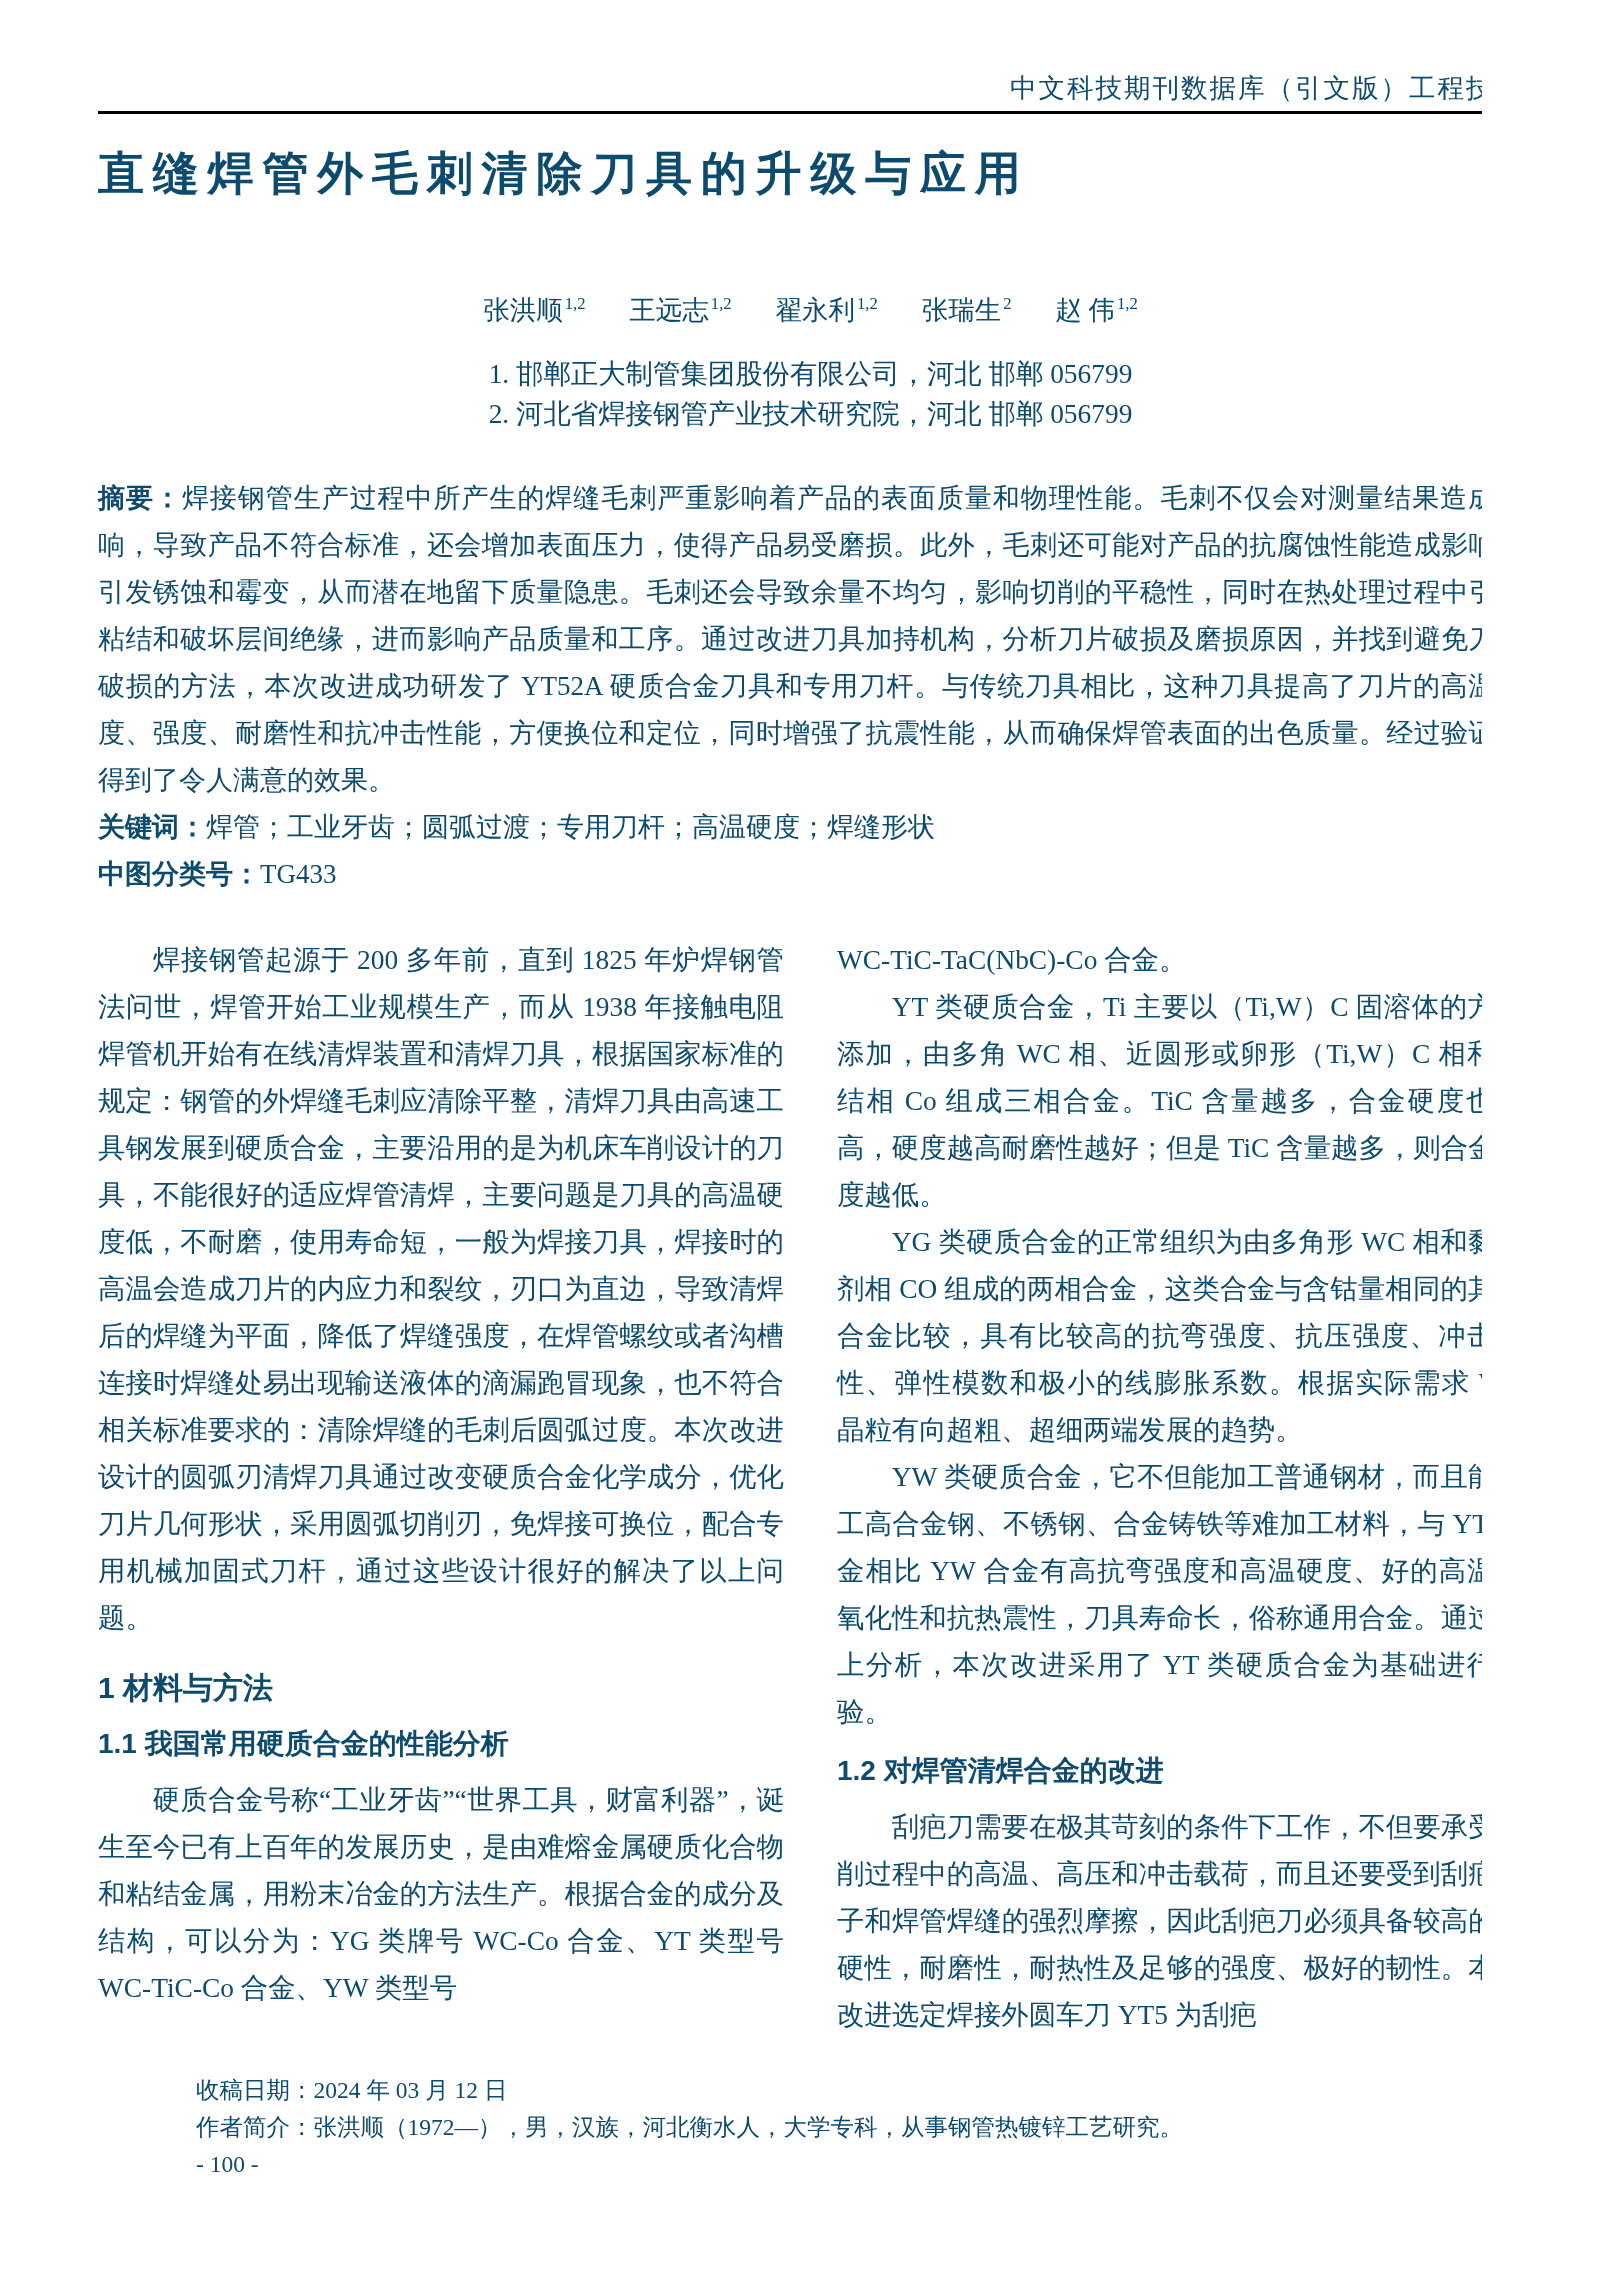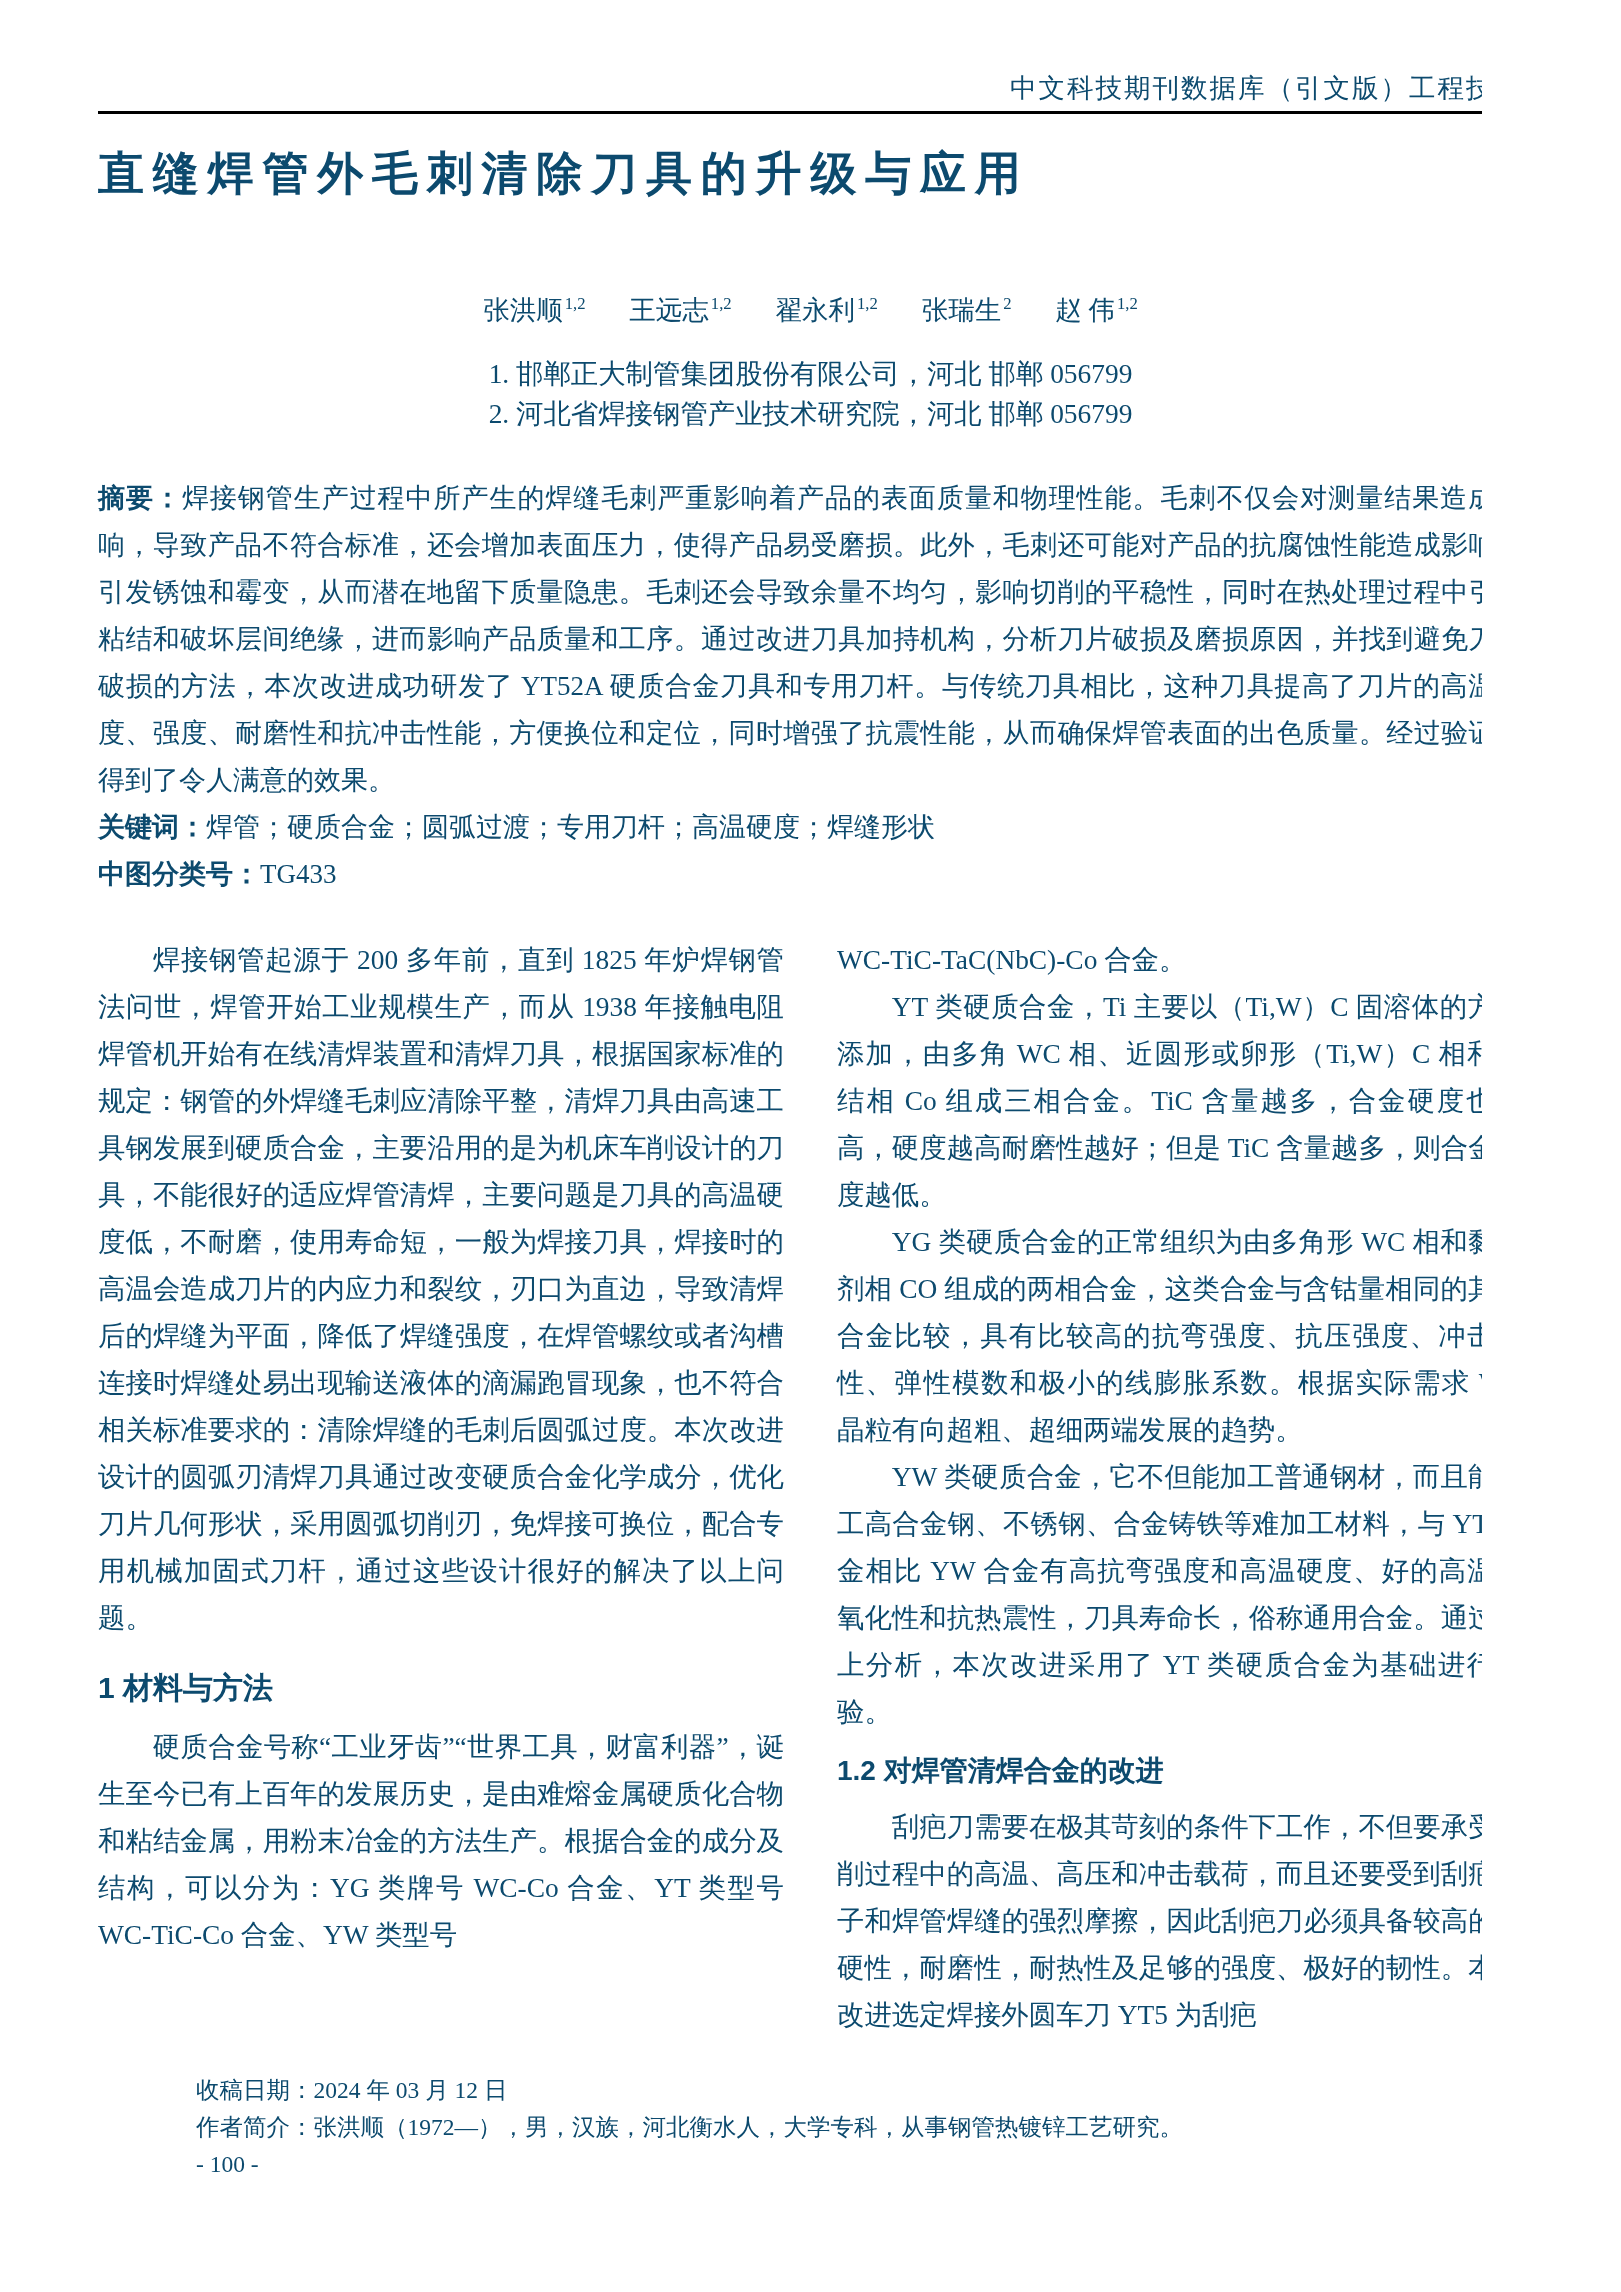--- a/index.html
+++ b/index.html
@@ -123,28 +123,29 @@
       <span class="author"><span>翟永利</span><sup>1,2</sup></span>
       <span class="author"><span>张瑞生</span><sup>2</sup></span>
       <span class="author"><span>赵 伟</span><sup>1,2</sup></span>
     </div>
 
     <div class="affiliation first">1. 邯郸正大制管集团股份有限公司，河北 邯郸 056799</div>
     <div class="affiliation second">2. 河北省焊接钢管产业技术研究院，河北 邯郸 056799</div>
 
     <div class="meta-block">
       <div><span class="inline-label">摘要：</span><span>焊接钢管生产过程中所产生的焊缝毛刺严重影响着产品的表面质量和物理性能。毛刺不仅会对测量结果造成影响，导致产品不符合标准，还会增加表面压力，使得产品易受磨损。此外，毛刺还可能对产品的抗腐蚀性能造成影响，引发锈蚀和霉变，从而潜在地留下质量隐患。毛刺还会导致余量不均匀，影响切削的平稳性，同时在热处理过程中引起粘结和破坏层间绝缘，进而影响产品质量和工序。通过改进刀具加持机构，分析刀片破损及磨损原因，并找到避免刀具破损的方法，本次改进成功研发了 YT52A 硬质合金刀具和专用刀杆。与传统刀具相比，这种刀具提高了刀片的高温硬度、强度、耐磨性和抗冲击性能，方便换位和定位，同时增强了抗震性能，从而确保焊管表面的出色质量。经过验证，得到了令人满意的效果。</span></div>
-      <div><span class="inline-label">关键词：</span><span>焊管；硬质合金；圆弧过渡；专用刀杆；高温硬度；焊缝形状</span></div>
+      <div><span class="inline-label">关键词：</span><span>焊管；工业牙齿；圆弧过渡；专用刀杆；高温硬度；焊缝形状</span></div>
       <div><span class="inline-label">中图分类号：</span><span>TG433</span></div>
     </div>
 
     <div class="body-columns">
       <div class="col">
         <p class="para">焊接钢管起源于 200 多年前，直到 1825 年炉焊钢管法问世，焊管开始工业规模生产，而从 1938 年接触电阻焊管机开始有在线清焊装置和清焊刀具，根据国家标准的规定：钢管的外焊缝毛刺应清除平整，清焊刀具由高速工具钢发展到硬质合金，主要沿用的是为机床车削设计的刀具，不能很好的适应焊管清焊，主要问题是刀具的高温硬度低，不耐磨，使用寿命短，一般为焊接刀具，焊接时的高温会造成刀片的内应力和裂纹，刃口为直边，导致清焊后的焊缝为平面，降低了焊缝强度，在焊管螺纹或者沟槽连接时焊缝处易出现输送液体的滴漏跑冒现象，也不符合相关标准要求的：清除焊缝的毛刺后圆弧过度。本次改进设计的圆弧刃清焊刀具通过改变硬质合金化学成分，优化刀片几何形状，采用圆弧切削刃，免焊接可换位，配合专用机械加固式刀杆，通过这些设计很好的解决了以上问题。</p>
         <div class="h1">1 材料与方法</div>
+        <div class="h2">1.1 我国常用硬质合金的性能分析</div>
         <p class="para">硬质合金号称“工业牙齿”“世界工具，财富利器”，诞生至今已有上百年的发展历史，是由难熔金属硬质化合物和粘结金属，用粉末冶金的方法生产。根据合金的成分及结构，可以分为：YG 类牌号 WC-Co 合金、YT 类型号 WC-TiC-Co 合金、YW 类型号</p>
       </div>
       <div class="col">
         <p class="para no-indent">WC-TiC-TaC(NbC)-Co 合金。</p>
         <p class="para">YT 类硬质合金，Ti 主要以（Ti,W）C 固溶体的方式添加，由多角 WC 相、近圆形或卵形（Ti,W）C 相和黏结相 Co 组成三相合金。TiC 含量越多，合金硬度也越高，硬度越高耐磨性越好；但是 TiC 含量越多，则合金强度越低。</p>
         <p class="para">YG 类硬质合金的正常组织为由多角形 WC 相和黏结剂相 CO 组成的两相合金，这类合金与含钴量相同的其他合金比较，具有比较高的抗弯强度、抗压强度、冲击韧性、弹性模数和极小的线膨胀系数。根据实际需求 WC 晶粒有向超粗、超细两端发展的趋势。</p>
         <p class="para">YW 类硬质合金，它不但能加工普通钢材，而且能加工高合金钢、不锈钢、合金铸铁等难加工材料，与 YT 合金相比 YW 合金有高抗弯强度和高温硬度、好的高温抗氧化性和抗热震性，刀具寿命长，俗称通用合金。通过以上分析，本次改进采用了 YT 类硬质合金为基础进行实验。</p>
         <div class="h2">1.2 对焊管清焊合金的改进</div>
         <p class="para">刮疤刀需要在极其苛刻的条件下工作，不但要承受刮削过程中的高温、高压和冲击载荷，而且还要受到刮疤条子和焊管焊缝的强烈摩擦，因此刮疤刀必须具备较高的热硬性，耐磨性，耐热性及足够的强度、极好的韧性。本次改进选定焊接外圆车刀 YT5 为刮疤</p>
       </div>

